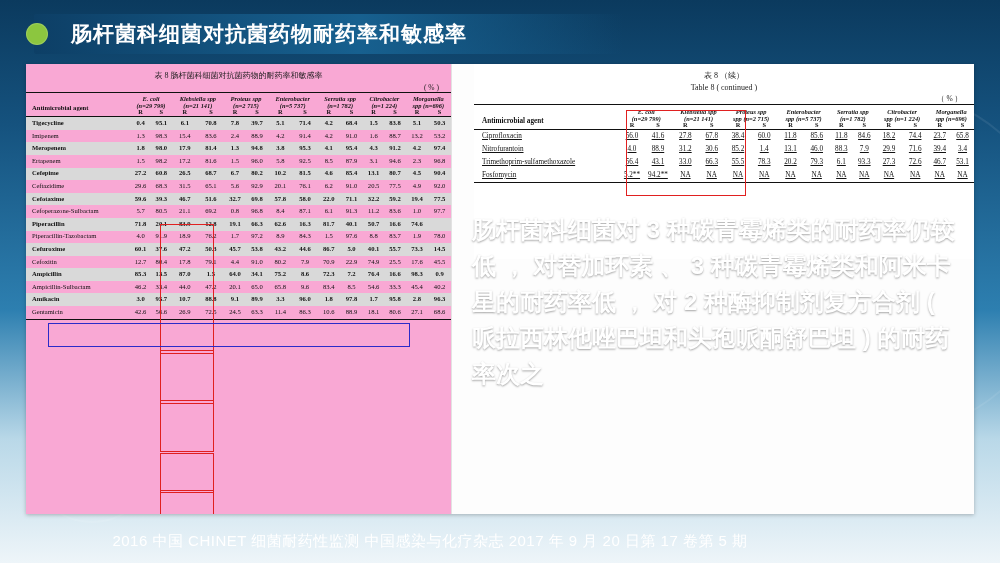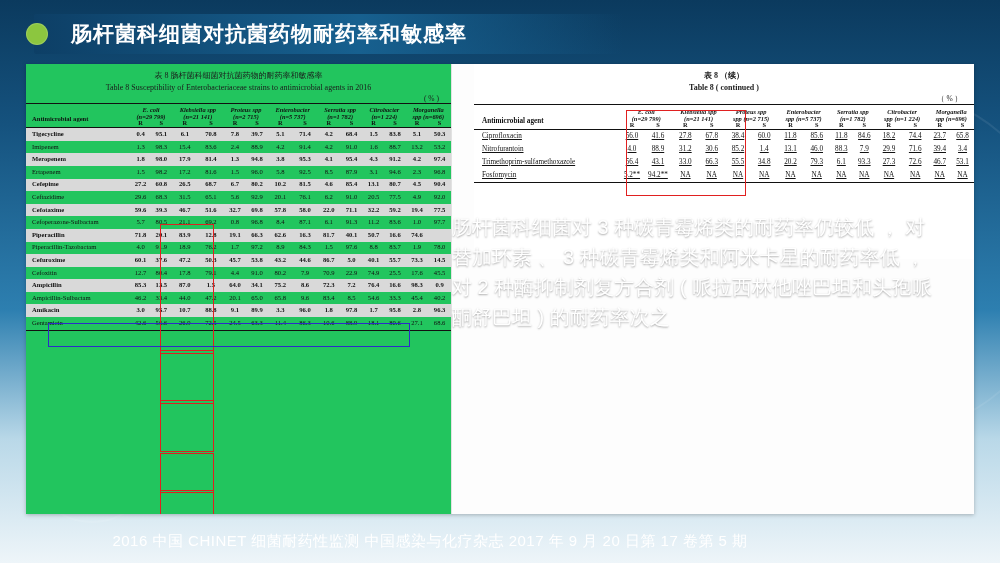--- a/index.html
+++ b/index.html
@@ -73,21 +73,21 @@
     box-shadow: 0 1px 4px rgba(0,0,0,0.25);
   }
 
   
   .tbl-left {
     position: absolute;
     left: 0px;
     top: 0px;
     width: 425px;
     height: 450px;
-    background: #22c55e;
+    background: #f9a8d4;
     overflow: hidden;
     border-right: 1px solid #e2e2e2;
   }
   .tbl-right {
     position: absolute;
     left: 448px;
     top: 0px;
     width: 500px;
     height: 195px;
     background: #ffffff;
@@ -150,27 +150,27 @@
   .anno {
     position: absolute;
     border: 1.6px solid #e02020;
     pointer-events: none;
   }
   .anno.blue { border-color: #2b2bc9; }
 
   
   .note {
     position: absolute;
-    left: 452px;
+    left: 472px;
     top: 212px;
     width: 488px;
     color: #ffffff;
-    font-size: 20px;
+    font-size: 24px;
     line-height: 1.5;
-    font-weight: normal;
+    font-weight: bold;
     text-shadow: 0 1px 2px rgba(0,0,0,0.35);
   }
 
   
   .footer {
     position: absolute;
     left: 0;
     bottom: 12px;
     width: 860px;
     text-align: center;
@@ -192,21 +192,20 @@
   <div class="title-bar">
     <div class="title-dot"></div>
     <div class="title-text">肠杆菌科细菌对抗菌药物耐药率和敏感率</div>
   </div>
 
   <div class="panel">
 
     <div class="tbl-left">
       <div class="tbl-cap">
         <div class="cn">表 8   肠杆菌科细菌对抗菌药物的耐药率和敏感率</div>
-        <div class="en">Table 8   Susceptibility of Enterobacteriaceae strains to antimicrobial agents in 2016</div>
       </div>
       <div class="unit">( % )</div>
 
       <table class="sci" id="left-table">
         <thead>
           <tr class="rule-top">
             <th class="agent" rowspan="3" style="vertical-align:bottom;padding-bottom:4px;">Antimicrobial agent</th>
             <th class="grp-h" colspan="2" style="padding-top:3px;">E. coli</th>
             <th class="grp-h" colspan="2" style="padding-top:3px;">Klebsiella spp</th>
             <th class="grp-h" colspan="2" style="padding-top:3px;">Proteus spp</th>
@@ -519,21 +518,21 @@
 
       <div class="anno" style="left:134px; top:160px; width:52px; height:128px;"></div>
       <div class="anno" style="left:134px; top:286px; width:52px; height:52px;"></div>
       <div class="anno" style="left:134px; top:336px; width:52px; height:50px;"></div>
       <div class="anno" style="left:134px; top:389px; width:52px; height:38px;"></div>
       <div class="anno" style="left:134px; top:426px; width:52px; height:42px;"></div>
       <div class="anno blue" style="left:22px; top:259px; width:360px; height:22px;"></div>
     </div>
 
     <div class="tbl-right">
-      <div class="tbl-cap" style="margin-top:4px;font-weight:bold;">
+      <div class="tbl-cap" style="margin-top:4px;">
         <div class="cn">表 8 （续）</div>
         <div class="en">Table 8 ( continued )</div>
       </div>
       <div class="unit">（ % ）</div>
 
       <table class="sci" id="right-table">
         <thead>
           <tr class="rule-top">
             <th class="agent" rowspan="3" style="vertical-align:bottom;padding-bottom:4px;">Antimicrobial agent</th>
             <th class="grp-h" colspan="2" style="padding-top:4px;">E. coli</th>
@@ -605,21 +604,21 @@
               <td>39.4</td>
               <td>3.4</td>
             </tr>
             <tr>
               <td class="agent">Trimethoprim-sulfamethoxazole</td>
               <td>56.4</td>
               <td>43.1</td>
               <td>33.0</td>
               <td>66.3</td>
               <td>55.5</td>
-              <td>34.8</td>
+              <td>78.3</td>
               <td>20.2</td>
               <td>79.3</td>
               <td>6.1</td>
               <td>93.3</td>
               <td>27.3</td>
               <td>72.6</td>
               <td>46.7</td>
               <td>53.1</td>
             </tr>
             <tr class="rule-bot">

